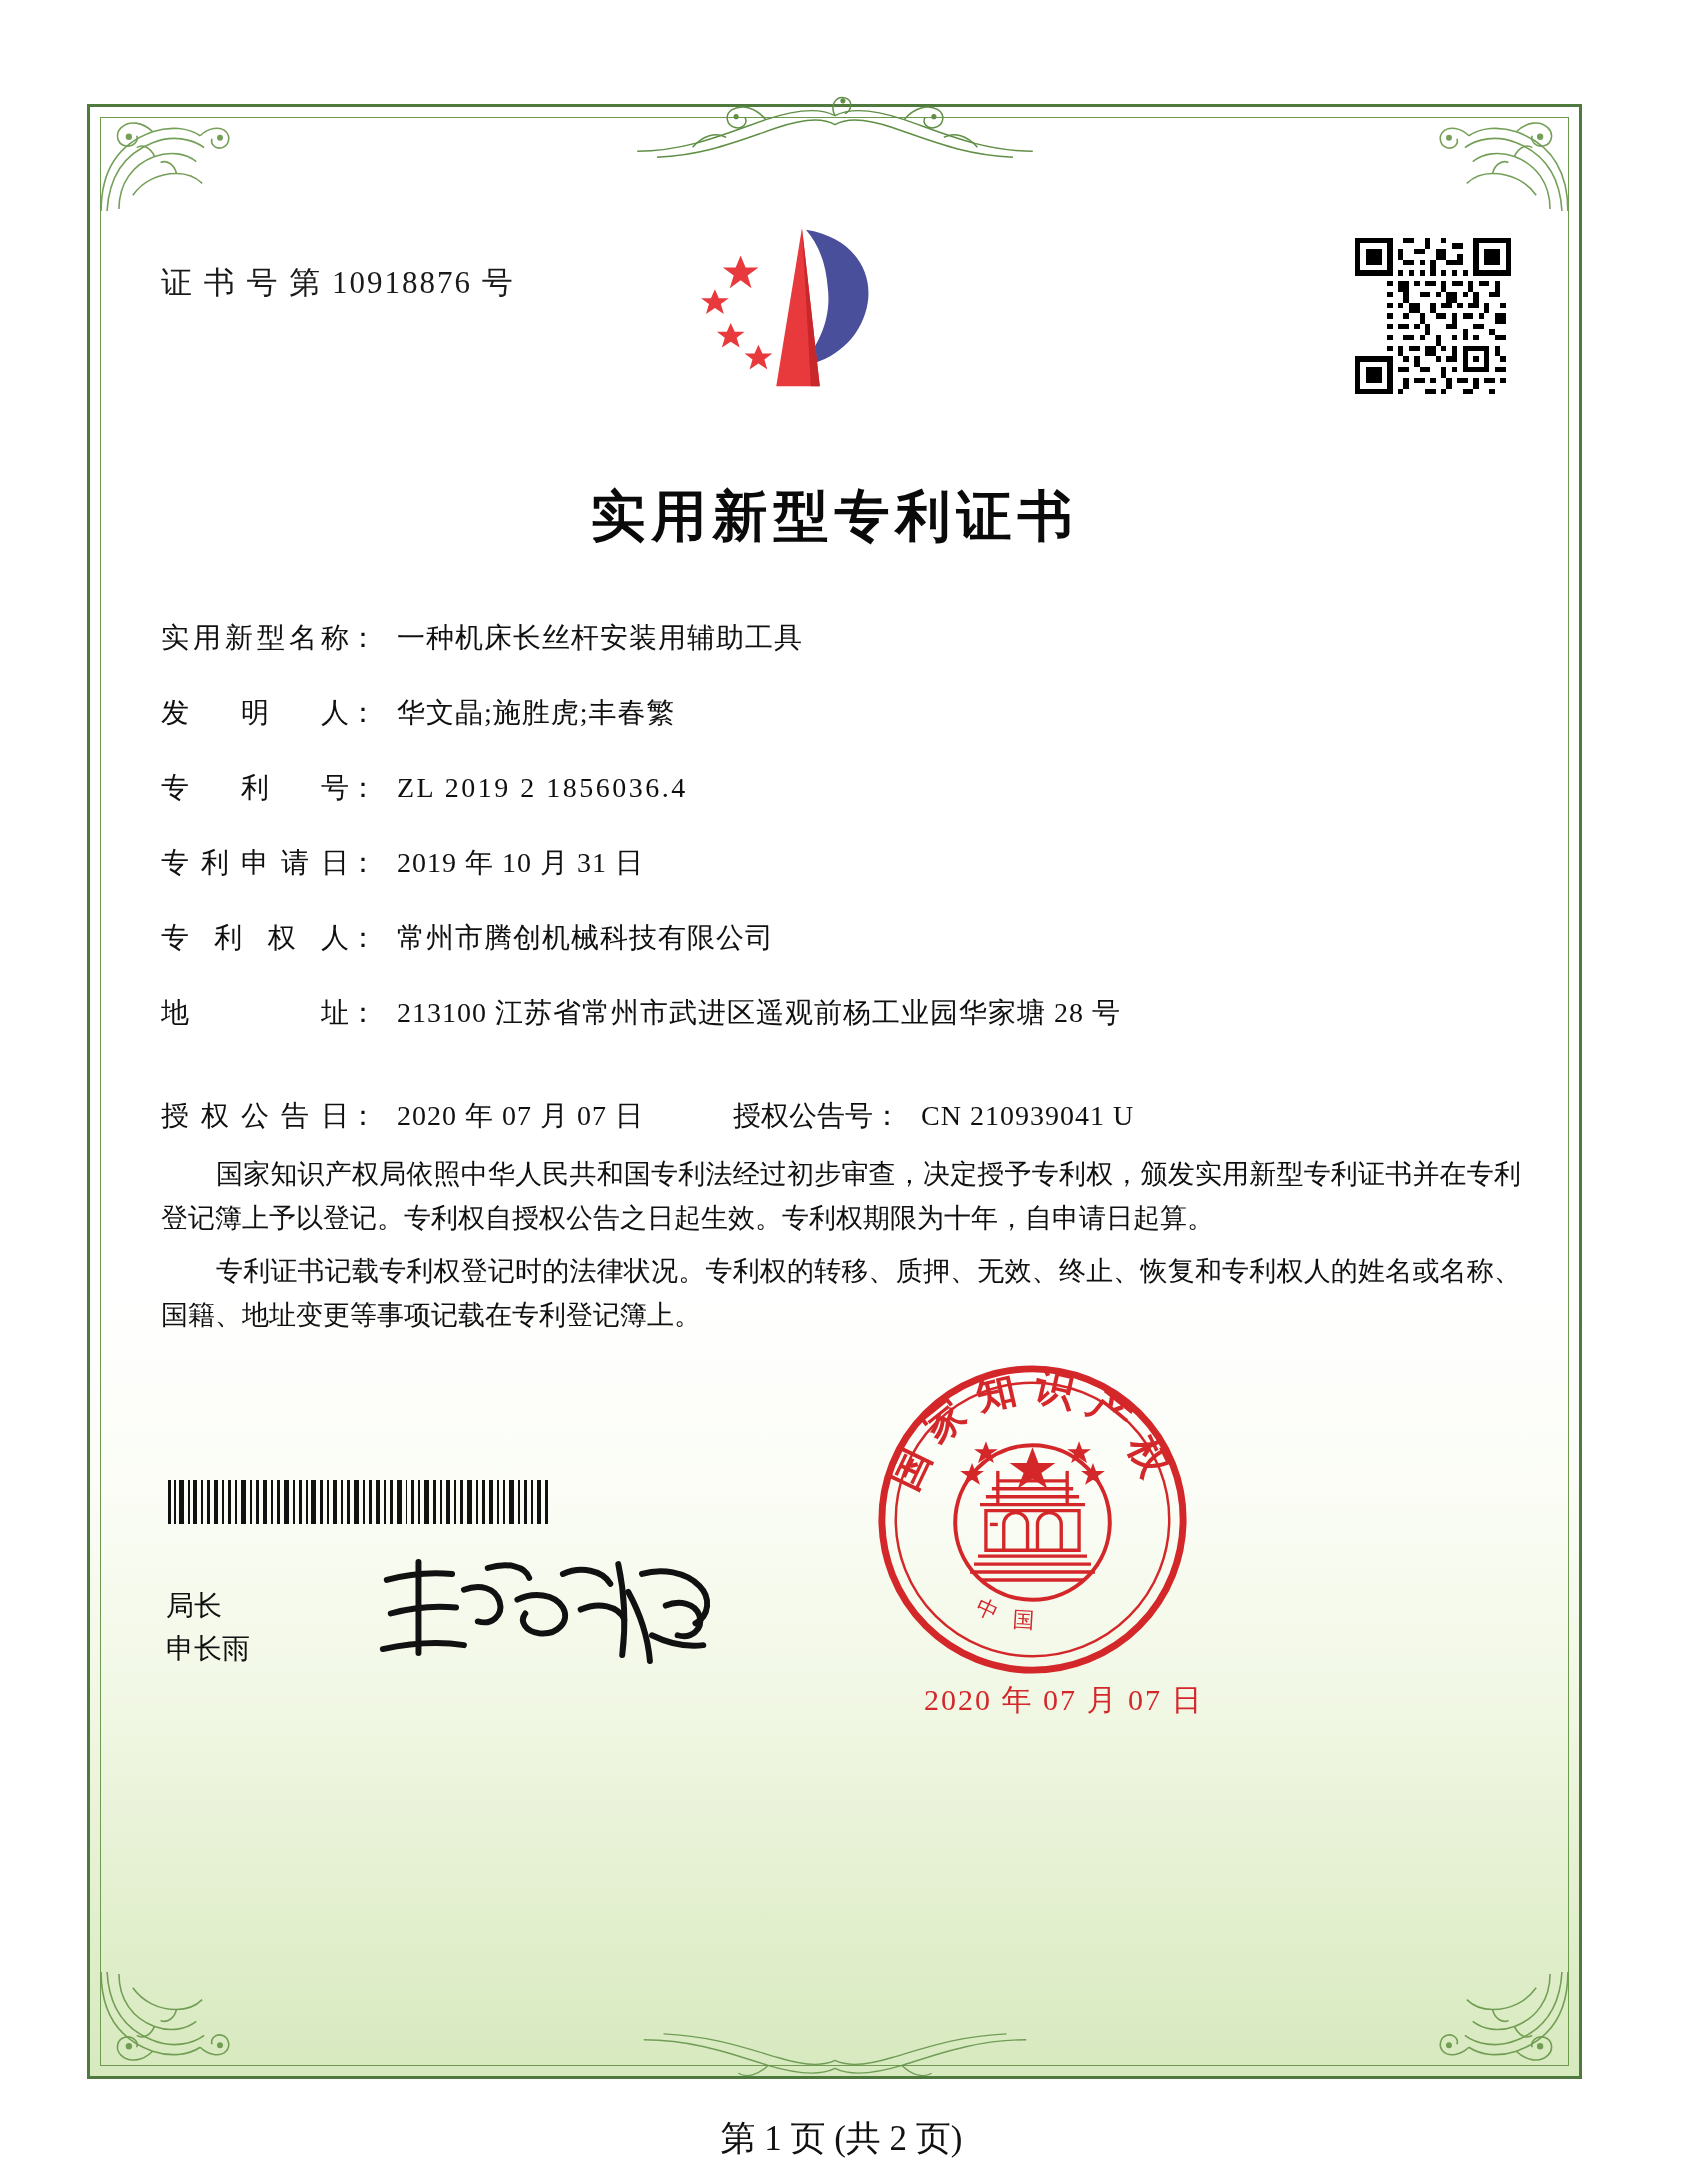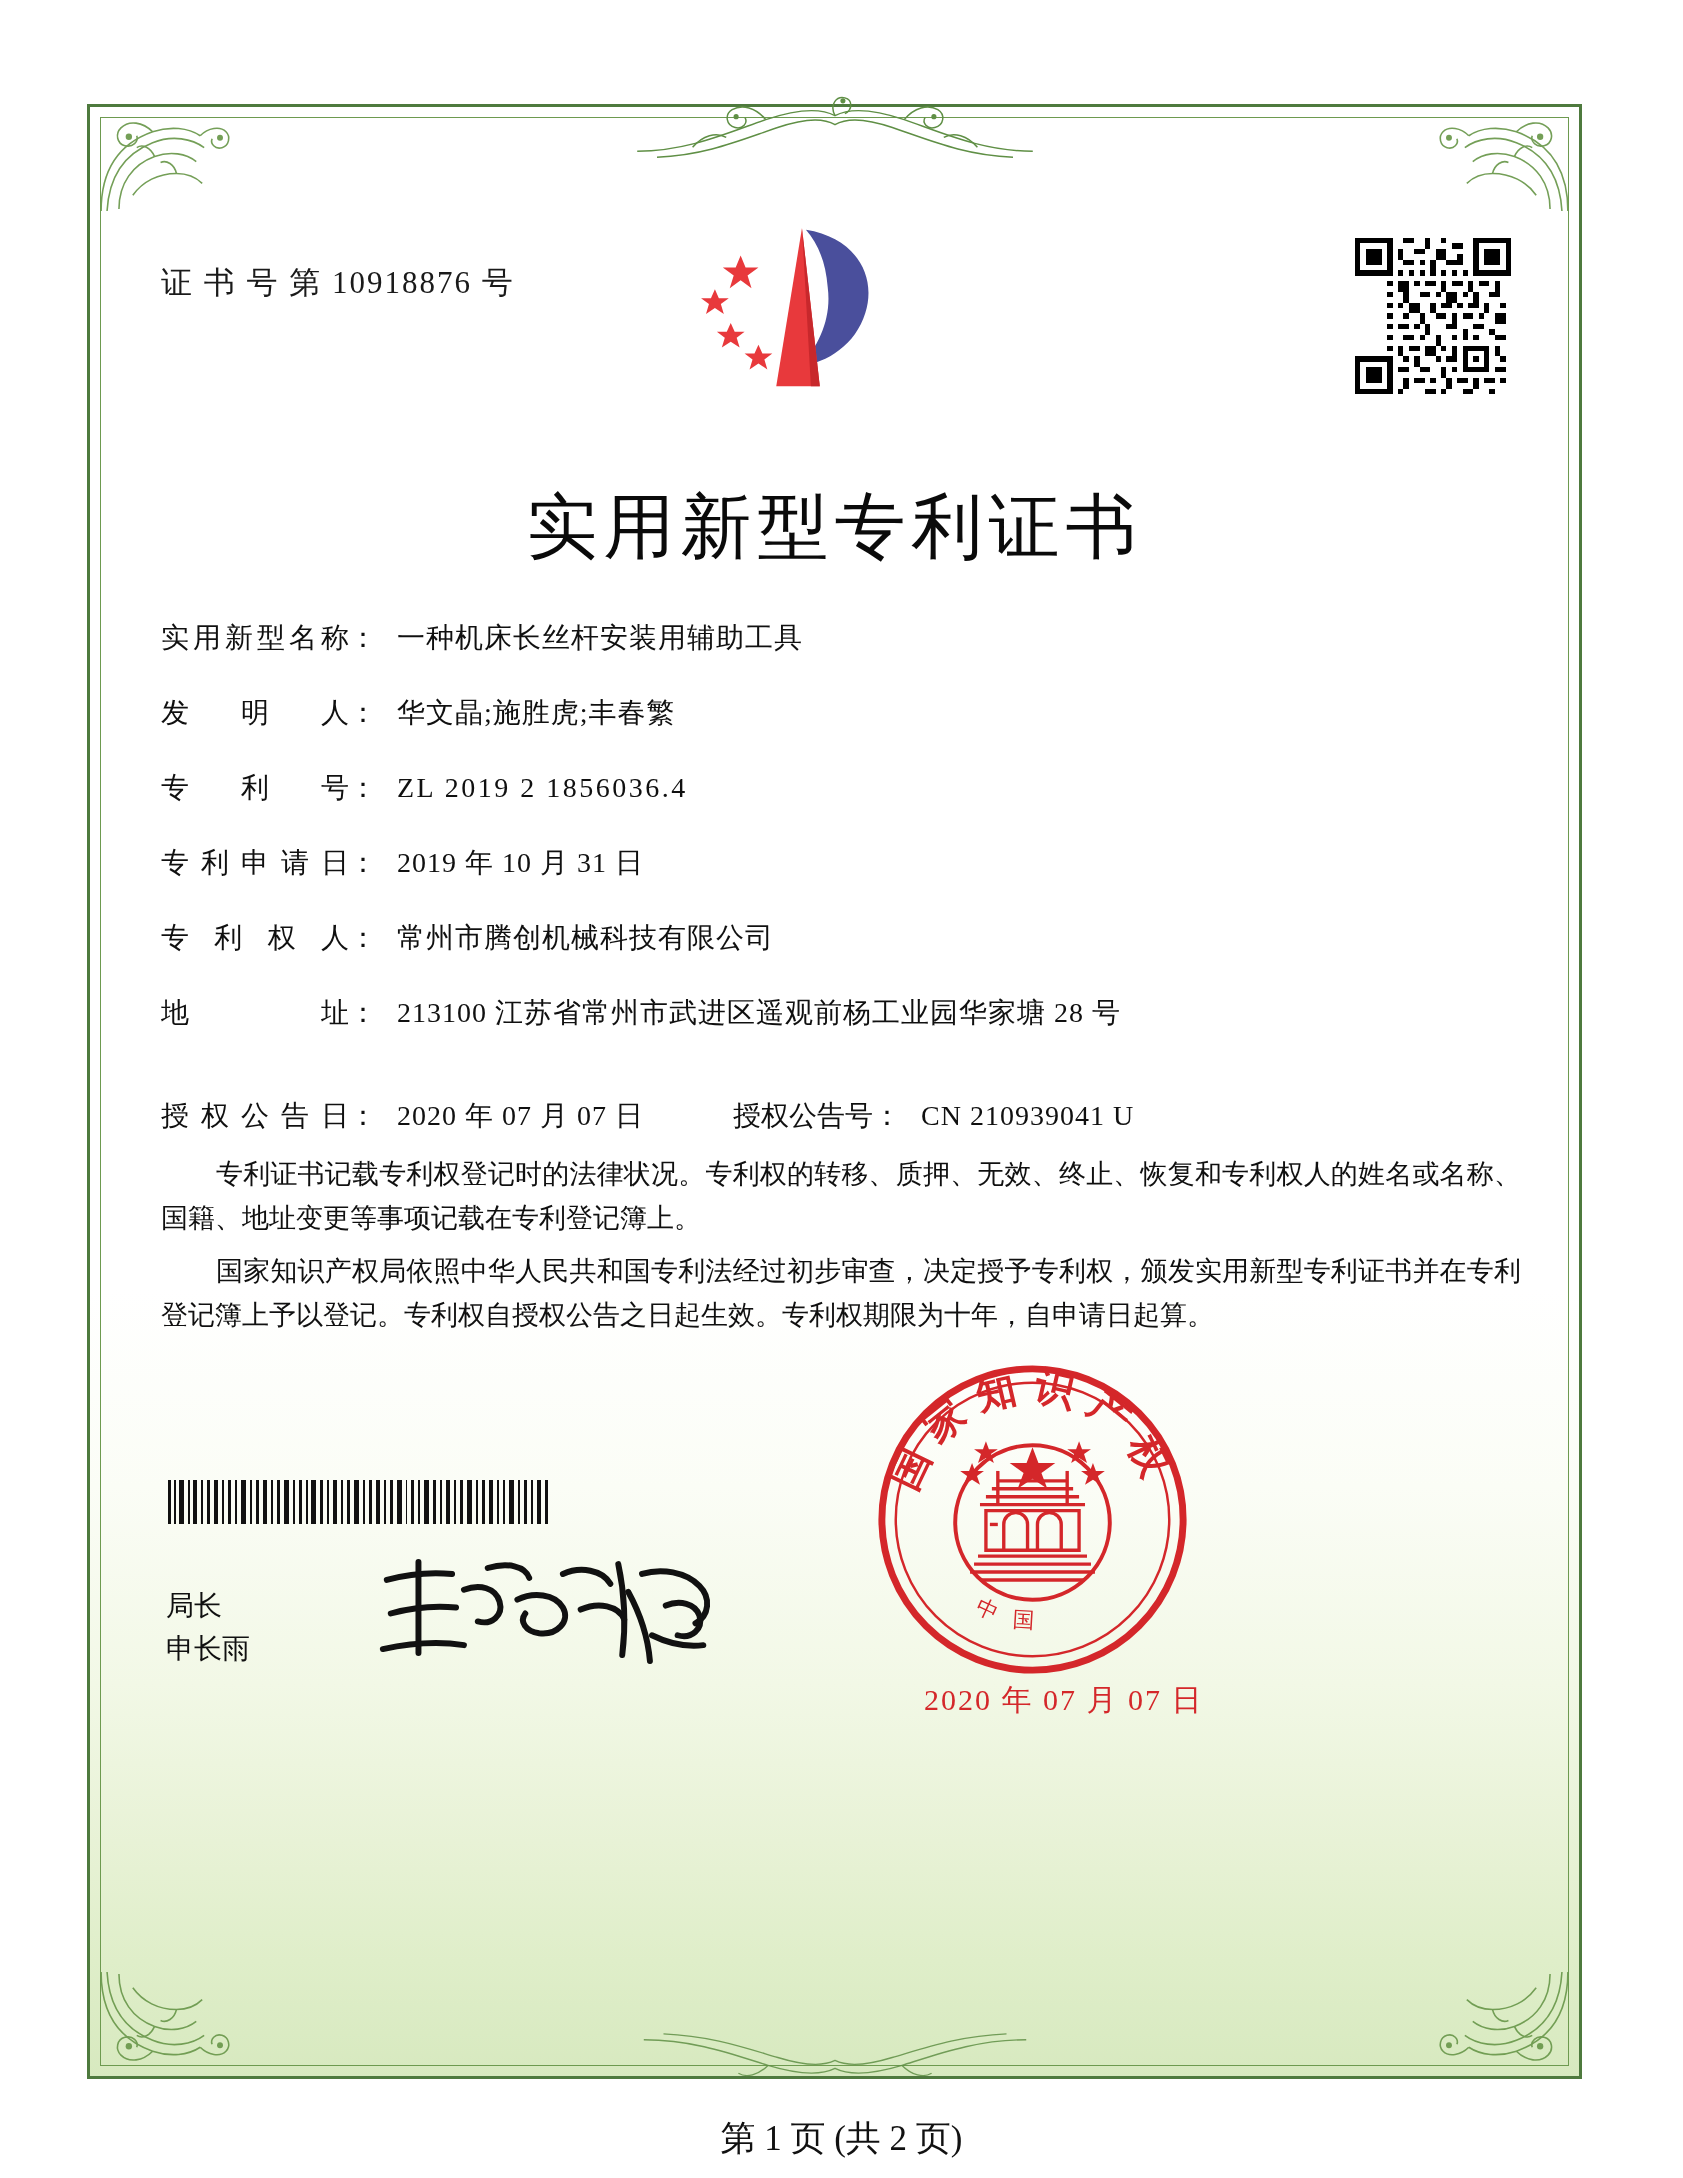--- a/index.html
+++ b/index.html
@@ -123,22 +123,22 @@
     height: 156px;
   }
   .qr svg { width: 100%; height: 100%; display: block; }
 
   
   .title {
     position: absolute;
     left: 0; right: 0;
     top: 376px;
     text-align: center;
-    font-size: 71px;
-    font-weight: normal;
+    font-size: 55px;
+    font-weight: bold;
     letter-spacing: 6px;
     color: #0a0a0a;
     font-family: "DejaVu Serif", "Liberation Serif", serif;
   }
 
   
   .fields {
     position: absolute;
     left: 74px;
     top: 515px;
@@ -539,22 +539,22 @@
         <span class="colon">：</span>
         <span class="val">2020 年 07 月 07 日</span>
         <span class="val2-label">授权公告号</span>
         <span class="colon">：</span>
         <span class="val">CN 210939041 U</span>
       </div>
 
     </div>
 
     <div class="paras">
+      <p>国家知识产权局依照中华人民共和国专利法经过初步审查，决定授予专利权，颁发实用新型专利证书并在专利登记簿上予以登记。专利权自授权公告之日起生效。专利权期限为十年，自申请日起算。</p>
       <p>专利证书记载专利权登记时的法律状况。专利权的转移、质押、无效、终止、恢复和专利权人的姓名或名称、国籍、地址变更等事项记载在专利登记簿上。</p>
-      <p>国家知识产权局依照中华人民共和国专利法经过初步审查，决定授予专利权，颁发实用新型专利证书并在专利登记簿上予以登记。专利权自授权公告之日起生效。专利权期限为十年，自申请日起算。</p>
     </div>
 
     <div class="barcode">
       <svg viewBox="0 0 390 44" shape-rendering="crispEdges">
         <g fill="#111111">
           <rect x="2" y="0" width="3" height="44"></rect>
           <rect x="8" y="0" width="2" height="44"></rect>
           <rect x="13" y="0" width="5" height="44"></rect>
           <rect x="22" y="0" width="2" height="44"></rect>
           <rect x="27" y="0" width="4" height="44"></rect>

